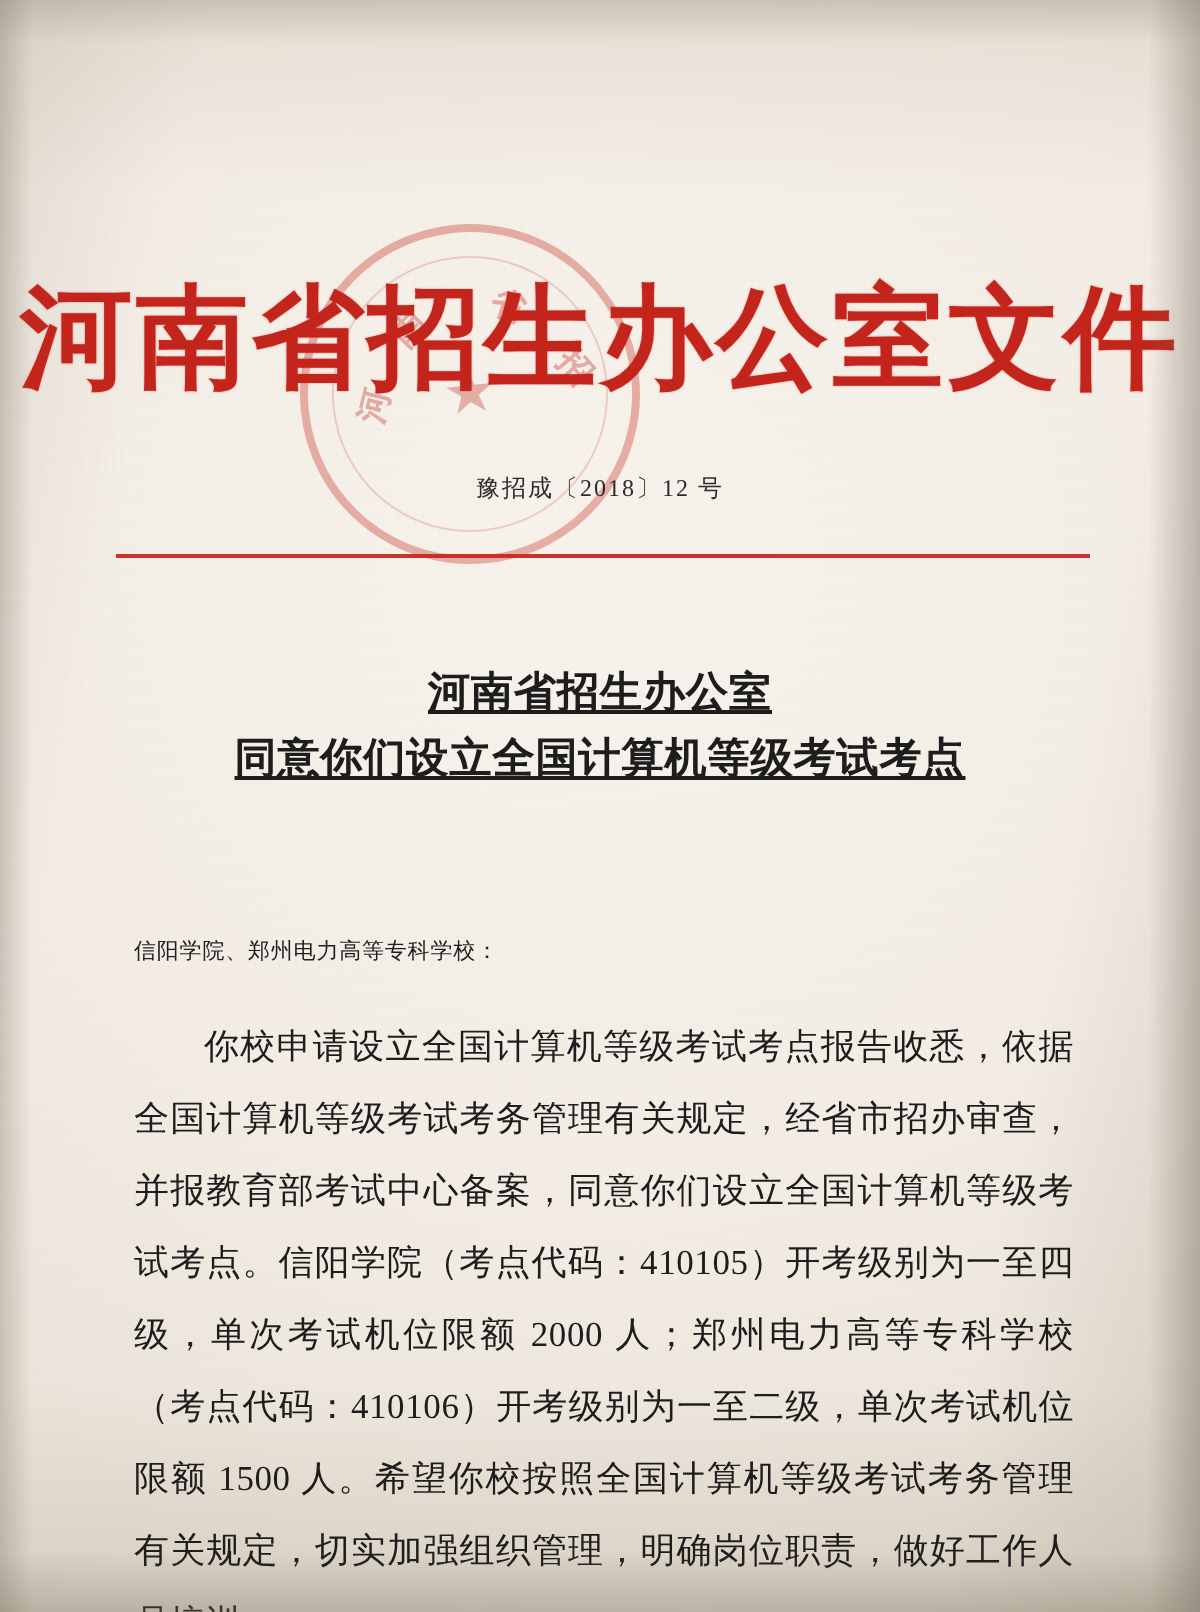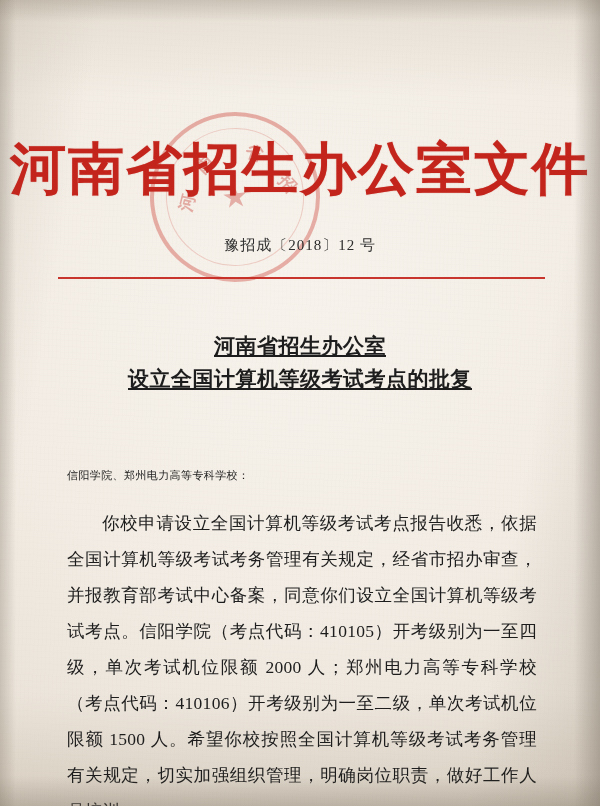--- a/index.html
+++ b/index.html
@@ -96,21 +96,21 @@
     text-shadow: 0 0 1px rgba(195,37,28,0.5);
   }
 
   .doc-number {
     position: absolute;
     left: 0;
     right: 0;
     top: 236px;
     text-align: center;
     color: #2c2c2c;
-    font-size: 15px;
+    font-size: 12px;
     letter-spacing: 1px;
   }
 
   .red-rule {
     position: absolute;
     left: 58px;
     width: 487px;
     top: 277px;
     height: 2px;
     background: #c3251c;
@@ -201,21 +201,21 @@
   </div>
 
   <div class="doc-title">河南省招生办公室文件</div>
 
   <div class="doc-number">豫招成〔2018〕12 号</div>
 
   <div class="red-rule"></div>
 
   <div class="subject-block">
     <span class="subject-line">河南省招生办公室</span>
-    <span class="subject-line">设立全国计算机等级考试考点的批复</span>
+    <span class="subject-line">同意你们设立全国计算机等级考试考点</span>
   </div>
 
   <div class="recipient">信阳学院、郑州电力高等专科学校：</div>
 
   <div class="body-text">
     <p>你校申请设立全国计算机等级考试考点报告收悉，依据全国计算机等级考试考务管理有关规定，经省市招办审查，并报教育部考试中心备案，同意你们设立全国计算机等级考试考点。信阳学院（考点代码：410105）开考级别为一至四级，单次考试机位限额 2000 人；郑州电力高等专科学校（考点代码：410106）开考级别为一至二级，单次考试机位限额 1500 人。希望你校按照全国计算机等级考试考务管理有关规定，切实加强组织管理，明确岗位职责，做好工作人员培训，</p>
   </div>
 
   <div class="edge-top"></div>
   <div class="edge-left"></div>

